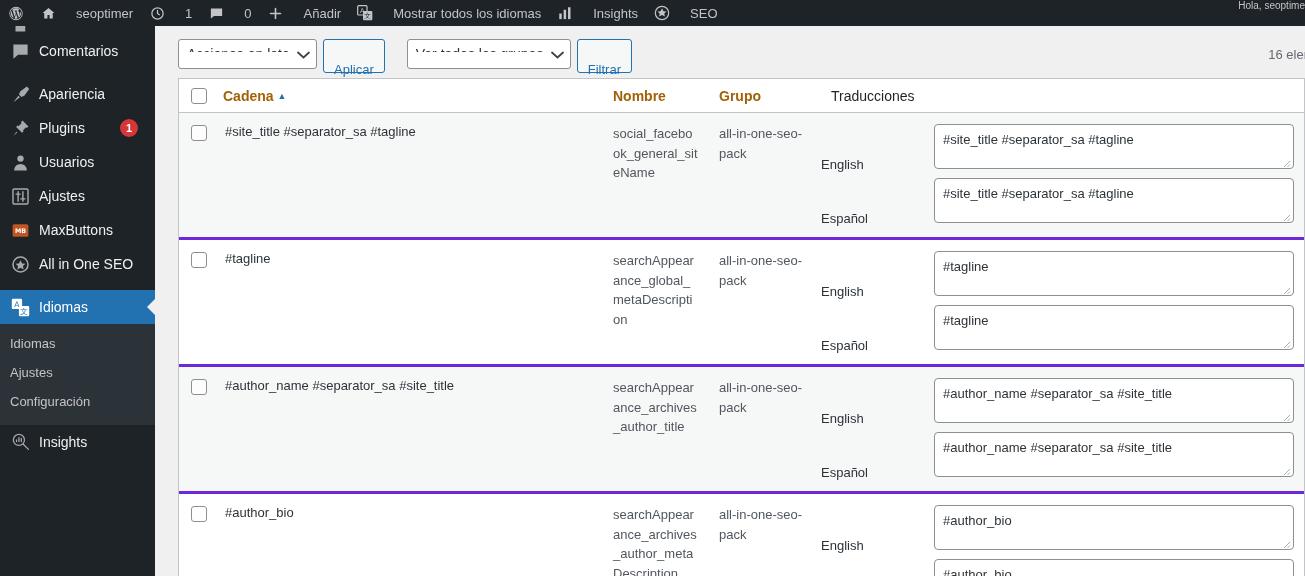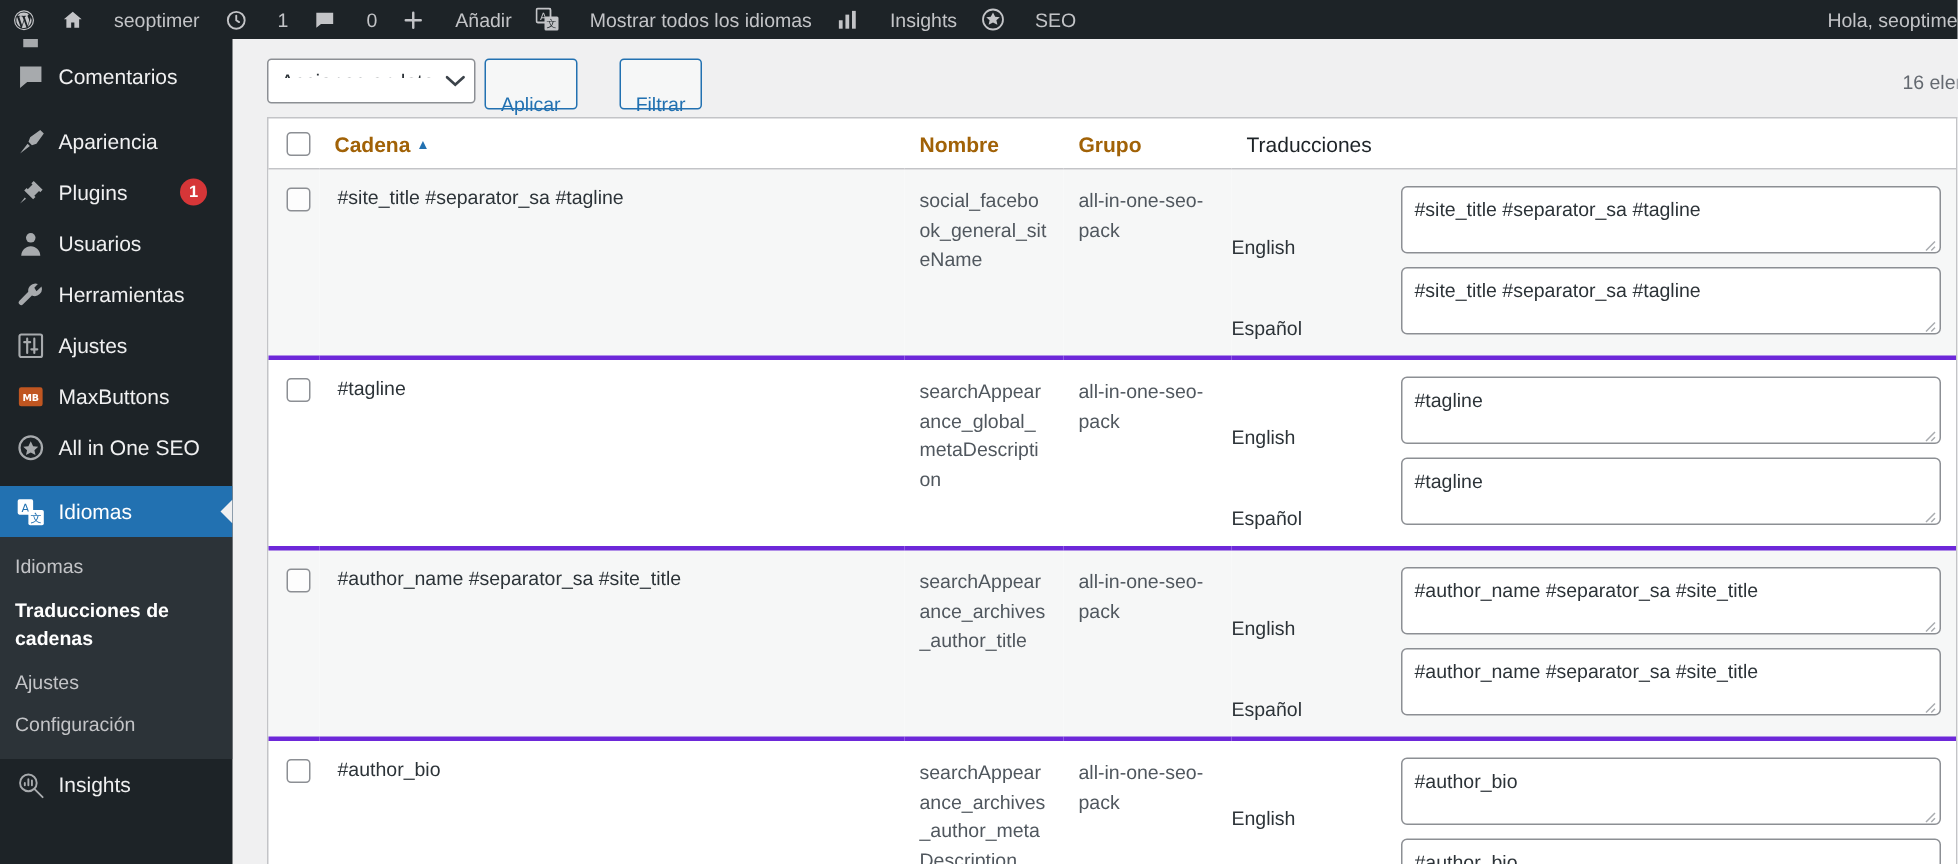--- a/index.html
+++ b/index.html
@@ -24,23 +24,23 @@
   .ab-item {
     display: flex; align-items: center;
     height: 26px; padding: 0 8px;
     color: #c3c4c7; gap: 20px;
     cursor: pointer;
   }
   .ab-ico { display: inline-flex; align-items: center; justify-content: center; width: 16px; height: 16px; flex: 0 0 16px; }
   .ab-ico svg { display: block; }
   .ab-right {
     position: absolute; right: 0; top: 0; height: 26px;
-    display: flex; align-items: center;
+    display: flex; align-items: flex-start;
     padding-right: 0px; padding-left: 8px;
-    font-size: 13px; color: #c3c4c7;
+    font-size: 10px; color: #c3c4c7;
     overflow: hidden;
   }
 
   
   #sidebar {
     position: absolute; top: 26px; left: 0;
     width: 155px; height: 550px;
     background: #1d2327;
     overflow: hidden;
     z-index: 40;
@@ -375,28 +375,20 @@
   <div class="menu-item">
     <span class="mi-ico">
       <svg width="19" height="19" viewBox="0 0 24 24" fill="currentColor">
           <circle cx="12" cy="7" r="4"></circle>
           <path d="M4 22c0-4.4 3.6-8 8-8s8 3.6 8 8z"></path>
         </svg>
     </span>
     <span class="mi-label">Usuarios</span>
   </div>
 
-  <div class="menu-item">
-    <span class="mi-ico">
-      <svg width="19" height="19" viewBox="0 0 24 24" fill="currentColor">
-          <path d="M21 5a6 6 0 01-8 7.6L5.5 20A2.1 2.1 0 112.5 17l7.4-7.5A6 6 0 0118 3l-3 3 1.8 3L20 6l1-1z"></path>
-        </svg>
-    </span>
-    <span class="mi-label">Herramientas</span>
-  </div>
 
   <div class="menu-item">
     <span class="mi-ico">
       <svg width="19" height="19" viewBox="0 0 24 24" fill="none" stroke="currentColor" stroke-width="1.8">
           <rect x="2.5" y="2.5" width="19" height="19" rx="1.5"></rect>
           <path d="M9 6v12M15 6v12M6.5 9h5M12.5 15h5" stroke-linecap="round"></path>
         </svg>
     </span>
     <span class="mi-label">Ajustes</span>
   </div>
@@ -430,21 +422,20 @@
           <text x="7.5" y="11.5" font-size="9.5" fill="#2271b1" text-anchor="middle" font-family="DejaVu Sans">A</text>
           <rect x="10" y="10" width="13" height="13" rx="1.5" fill="#ffffff"></rect>
           <text x="16.5" y="20.5" font-size="9.5" fill="#2271b1" text-anchor="middle" font-family="DejaVu Sans">文</text>
         </svg>
     </span>
     <span class="mi-label">Idiomas</span>
   </div>
 
   <div class="submenu">
     <span class="sub-item">Idiomas</span>
-    <span class="sub-item current" style="padding-right:18px">Traducciones de cadenas</span>
     <span class="sub-item">Ajustes</span>
     <span class="sub-item">Configuración</span>
   </div>
 
   <div class="menu-item">
     <span class="mi-ico">
       <svg width="19" height="19" viewBox="0 0 24 24" fill="none" stroke="currentColor" stroke-width="1.6">
           <circle cx="10" cy="10" r="7"></circle>
           <path d="M15.2 15.2L22 22" stroke-linecap="round"></path>
           <path d="M7 12v-2M10 12V7M13 12v-4" stroke-linecap="round"></path>
@@ -463,20 +454,30 @@
       </select>
       <span class="chev">
         <svg width="13" height="8" viewBox="0 0 13 8">
             <path d="M1 1.5L6.5 6.5 12 1.5" fill="none" stroke="#3c434a" stroke-width="1.8" stroke-linecap="round"></path>
           </svg>
       </span>
     </span>
     <span class="gap-sm"></span>
     <button class="wp-btn">Aplicar</button>
     <span class="gap-lg"></span>
+    <span class="select-wrap">
+      <select class="wp-select">
+        <option>Ver todos los grupos</option>
+      </select>
+      <span class="chev">
+        <svg width="13" height="8" viewBox="0 0 13 8">
+            <path d="M1 1.5L6.5 6.5 12 1.5" fill="none" stroke="#3c434a" stroke-width="1.8" stroke-linecap="round"></path>
+          </svg>
+      </span>
+    </span>
     <span class="gap-sm"></span>
     <button class="wp-btn">Filtrar</button>
 
     <span class="displaying-num">16 elemen</span>
   </div>
 
   <div id="tablewrap">
     <table>
       <colgroup>
         <col class="col-cb">

